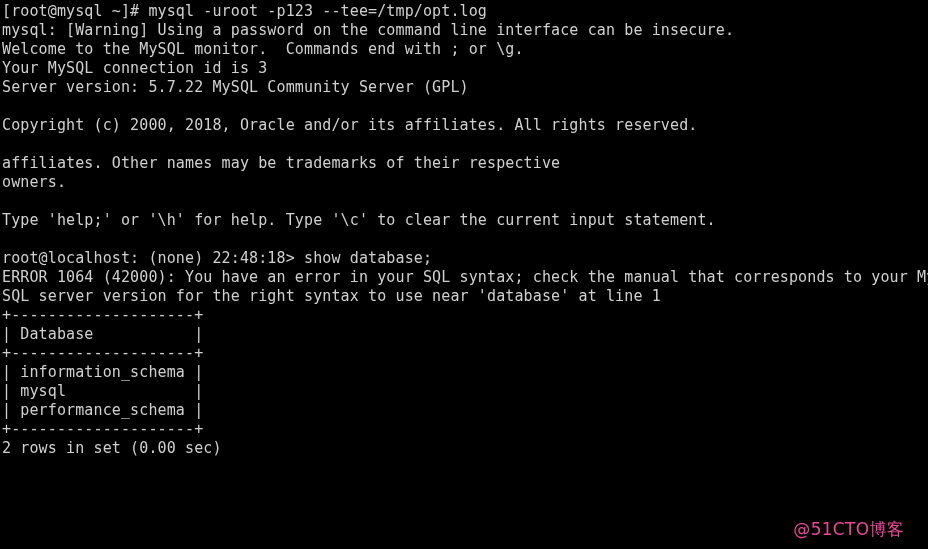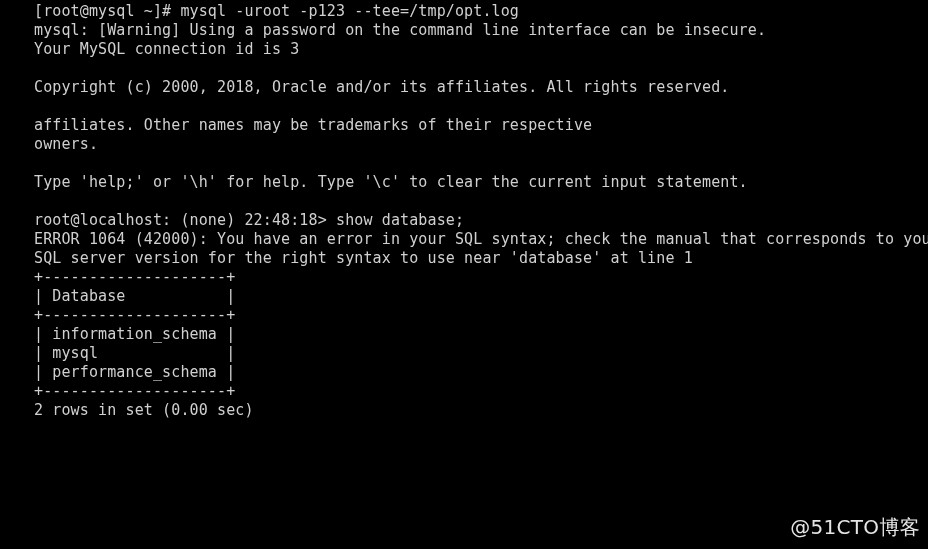--- a/index.html
+++ b/index.html
@@ -23,44 +23,45 @@
     padding: 2px 0 0 2px;
   }
   .line {
     height: 19px;
     line-height: 19px;
     font-size: 15px;
     letter-spacing: 0.12px;
     color: #d0d0d0;
     white-space: pre;
     font-family: "DejaVu Sans Mono", "Liberation Mono", monospace;
-    margin-left: 32px;
   }
   .line.blank {
     color: transparent;
   }
   #watermark {
     position: absolute;
-    right: 8px;
+    right: 24px;
     bottom: 8px;
     font-family: "DejaVu Sans", "Liberation Sans", sans-serif;
-    font-size: 20px;
-    color: #e5e5e5;
+    font-size: 17px;
+    color: #ec4899;
     letter-spacing: 0.3px;
     white-space: pre;
   }
 </style>
 </head>
 <body>
 
 <div id="terminal">
 
   <div class="line">[root@mysql ~]# mysql -uroot -p123 --tee=/tmp/opt.log</div>
   <div class="line">mysql: [Warning] Using a password on the command line interface can be insecure.</div>
+  <div class="line">Welcome to the MySQL monitor.  Commands end with ; or \g.</div>
   <div class="line">Your MySQL connection id is 3</div>
+  <div class="line">Server version: 5.7.22 MySQL Community Server (GPL)</div>
   <div class="line blank"></div>
   <div class="line">Copyright (c) 2000, 2018, Oracle and/or its affiliates. All rights reserved.</div>
   <div class="line blank"></div>
   <div class="line">affiliates. Other names may be trademarks of their respective</div>
   <div class="line">owners.</div>
   <div class="line blank"></div>
   <div class="line">Type 'help;' or '\h' for help. Type '\c' to clear the current input statement.</div>
   <div class="line blank"></div>
   <div class="line">root@localhost: (none) 22:48:18&gt; show database;</div>
   <div class="line">ERROR 1064 (42000): You have an error in your SQL syntax; check the manual that corresponds to your My</div>

